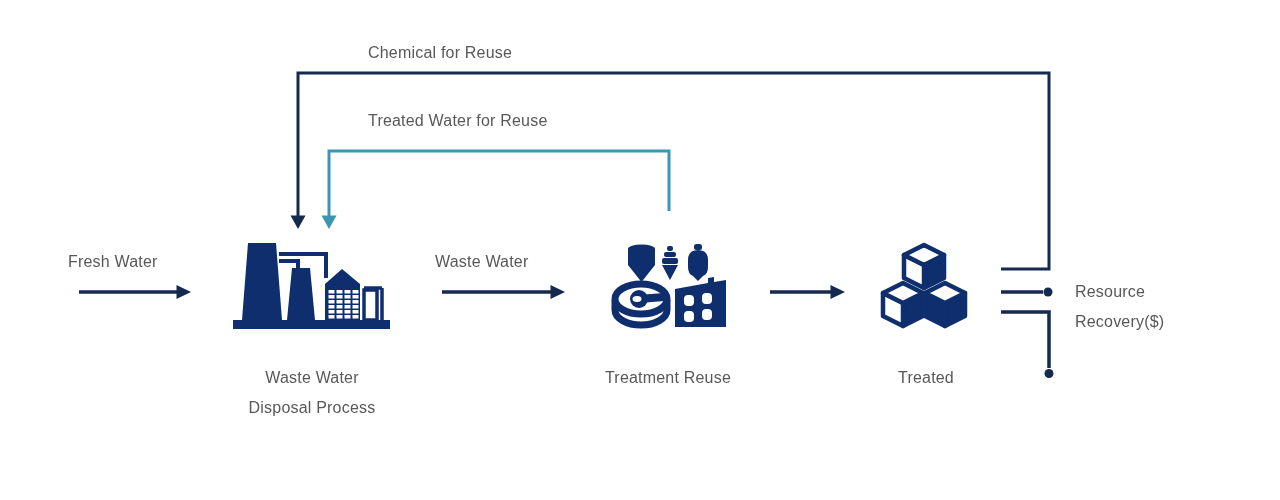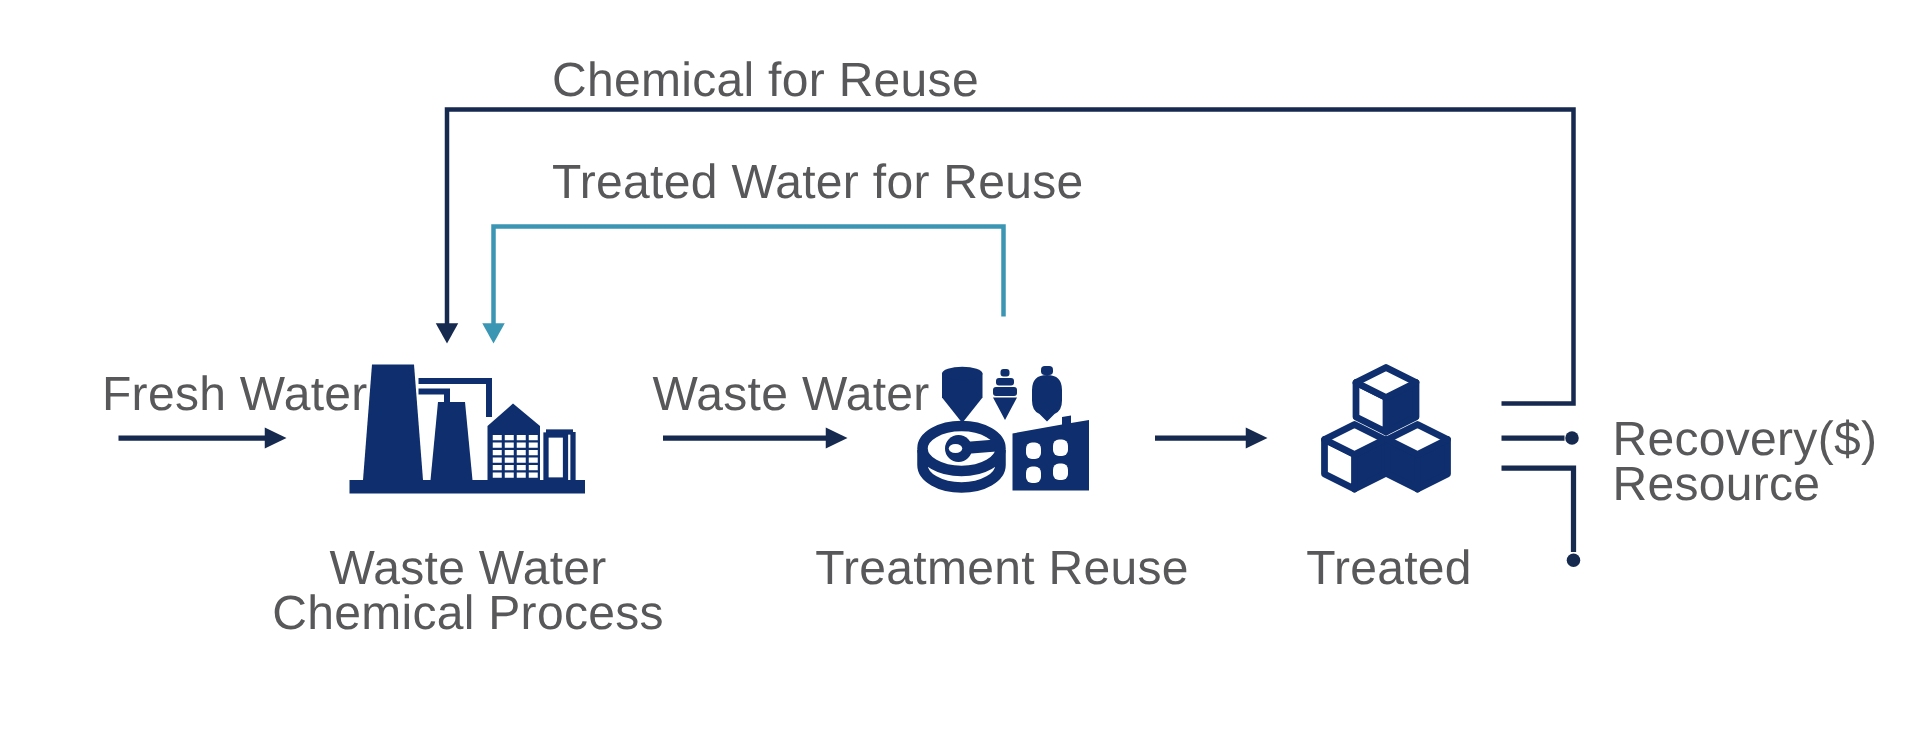--- a/index.html
+++ b/index.html
@@ -2,21 +2,21 @@
 <html><head>
 <meta charset="utf-8">
 <style>
   html,body{margin:0;padding:0;background:#ffffff;}
   .canvas{
     position:relative;width:1280px;height:500px;background:#ffffff;overflow:hidden;
     font-family:"Liberation Sans", sans-serif;
   }
   .wires{position:absolute;left:0;top:0;width:1280px;height:500px;}
   .lbl{
-    position:absolute;color:#58585a;font-size:32px;line-height:30px;
+    position:absolute;color:#58585a;font-size:16px;line-height:30px;
     white-space:nowrap;letter-spacing:0.2px;
   }
   .lbl.centered{transform:translateX(-50%);text-align:center;}
   .icon{position:absolute;}
   .icon svg{display:block;}
 </style>
 </head>
 <body>
 
 <div class="canvas">
@@ -148,28 +148,28 @@
   <div class="lbl" style="left:68px;top:247px;">Fresh Water</div>
 
   <div class="lbl" style="left:435px;top:247px;">Waste Water</div>
 
   <div class="lbl" style="left:368px;top:38px;">Chemical for Reuse</div>
 
   <div class="lbl" style="left:368px;top:106px;">Treated Water for Reuse</div>
 
   <div class="lbl centered" style="left:312px;top:363px;">
     <div>Waste Water</div>
-    <div>Chemical Process</div>
+    <div>Disposal Process</div>
   </div>
 
   <div class="lbl centered" style="left:668px;top:363px;">
     <div>Treatment Reuse</div>
   </div>
 
   <div class="lbl centered" style="left:926px;top:363px;">Treated</div>
 
   <div class="lbl" style="left:1075px;top:277px;">
+    <div>Resource</div>
     <div>Recovery($)</div>
-    <div>Resource</div>
   </div>
 
 
 </div>
 
 </body></html>

